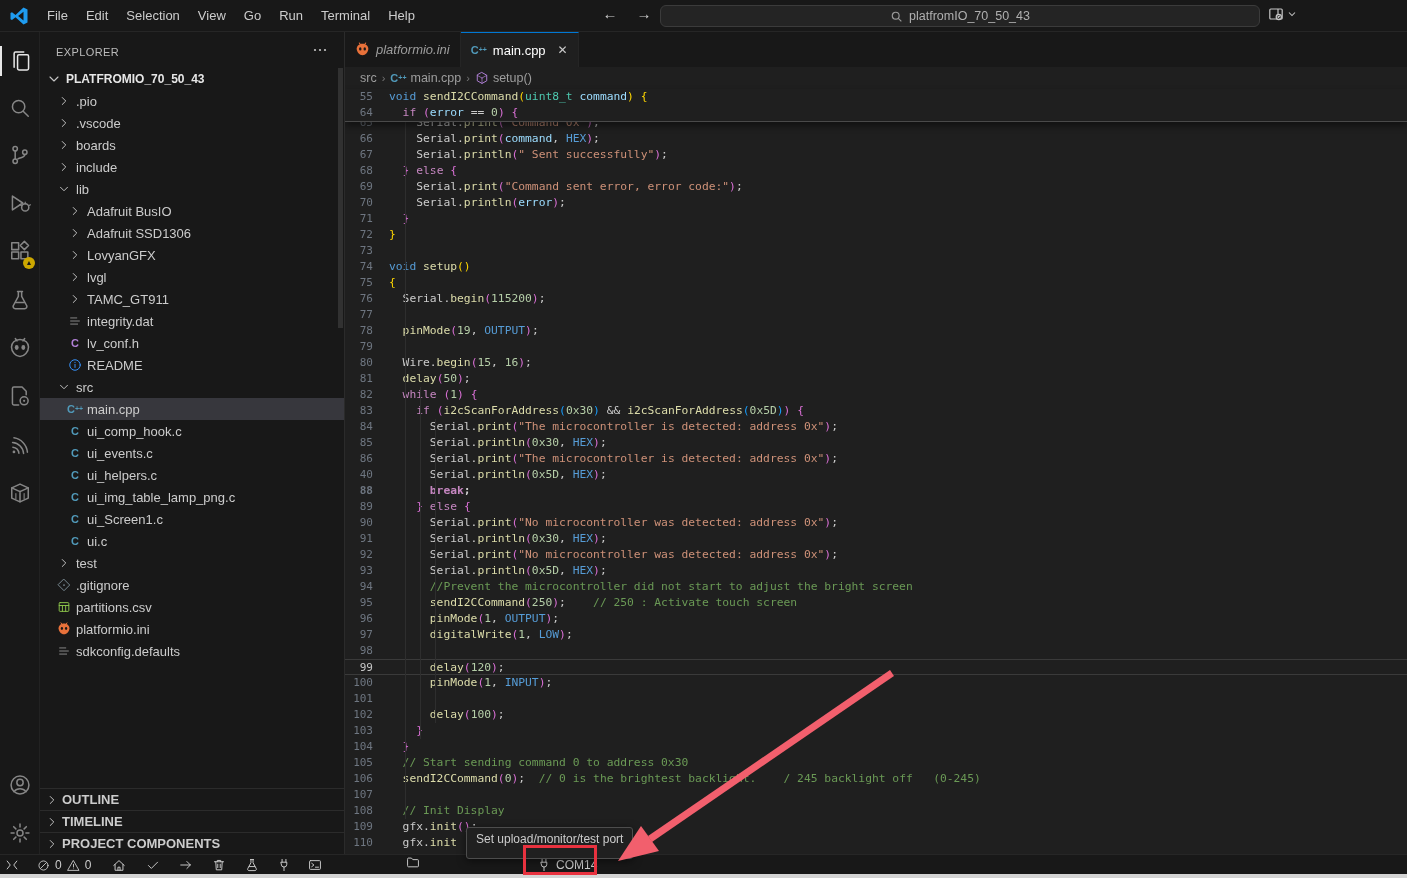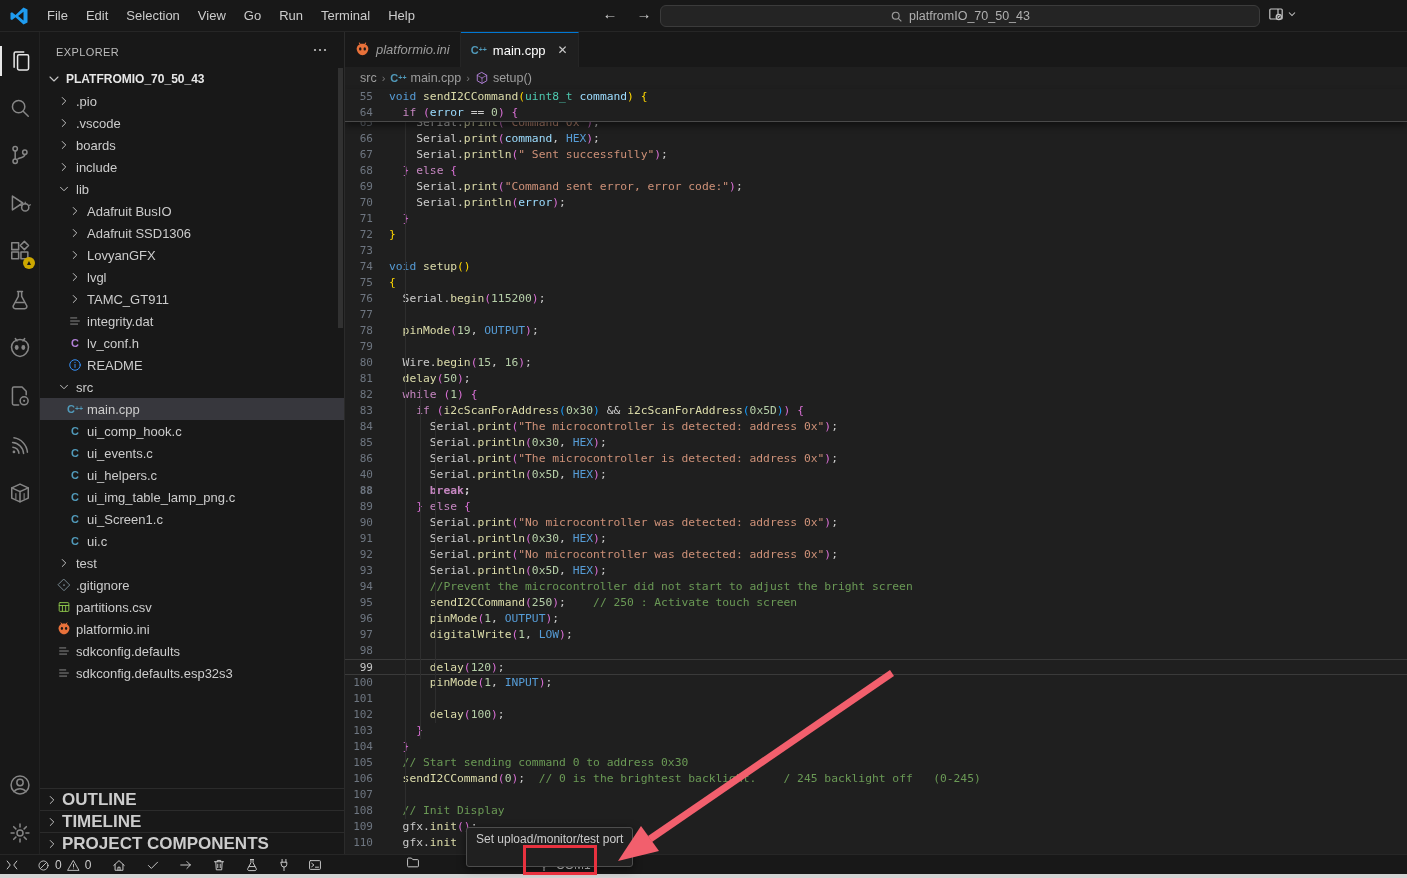--- a/index.html
+++ b/index.html
@@ -34,21 +34,21 @@
   .tree{position:absolute;top:36px;left:0;width:100%;}
   .trow{height:22px;display:flex;align-items:center;white-space:nowrap;color:#cccccc;}
   .trow.sel{background:#37373d;}
   .trow .tic{width:16px;height:16px;display:flex;align-items:center;justify-content:center;flex:0 0 16px;margin-right:4px;}
   .trow.root{font-weight:bold;color:#e7e7e7;font-size:12px;}
   .ic-c{font-weight:bold;font-size:11px;font-family:"Liberation Sans",sans-serif;}
   .ic-cpp{font-weight:bold;font-size:11px;color:#519aba;}
   .ic-cpp i{font-style:normal;font-size:7px;vertical-align:2px;}
   .sb-scroll{position:absolute;right:1px;top:36px;width:5px;height:260px;background:rgba(140,140,140,.22);}
   .panes{position:absolute;bottom:0;left:0;width:100%;}
-  .pane{height:22px;border-top:1px solid #2b2b2b;display:flex;align-items:center;font-size:17px;
+  .pane{height:22px;border-top:1px solid #2b2b2b;display:flex;align-items:center;font-size:13px;
     font-weight:bold;color:#cccccc;}
   .pane .tic{width:16px;margin:0 2px 0 4px;display:flex;align-items:center;justify-content:center;color:#c5c5c5;}
   
   .editor{position:absolute;left:345px;top:32px;width:1062px;height:822px;background:#1f1f1f;overflow:hidden;}
   .tabbar{position:absolute;top:0;left:0;width:100%;height:35px;background:#181818;display:flex;}
   .tab{height:35px;display:flex;align-items:center;gap:6px;padding:0 10px;font-size:13px;
     border-right:1px solid #252525;color:#9d9d9d;position:relative;}
   .tab.active{background:#1f1f1f;color:#ffffff;border-top:1.5px solid #0078d4;}
   .tab .close{margin-left:6px;color:#cccccc;font-size:12px;}
   .tab.preview .tlabel{font-style:italic;}
@@ -69,21 +69,21 @@
   
   .tk-t{color:#cccccc}.tk-k{color:#C586C0}.tk-ty{color:#569CD6}.tk-tt{color:#4EC9B0}
   .tk-f{color:#DCDCAA}.tk-v{color:#9CDCFE}.tk-n{color:#B5CEA8}.tk-s{color:#CE9178}
   .tk-c{color:#6A9955}.tk-b1{color:#ffd700}.tk-b2{color:#da70d6}.tk-b3{color:#179fff}
   
   .statusbar{position:absolute;left:0;top:854px;width:1407px;height:20px;background:#181818;
     border-top:1px solid #262626;font-size:12px;color:#cccccc;z-index:6;}
   .sbit{position:absolute;top:0;height:20px;display:flex;align-items:center;gap:5px;}
   .bottomstrip{position:absolute;left:0;top:874px;width:1407px;height:4px;background:#d4d4d4;z-index:6;}
   
-  .tooltip{position:absolute;left:466px;top:827px;height:40px;line-height:22px;padding:0 9px;
+  .tooltip{position:absolute;left:466px;top:827px;height:32px;line-height:22px;padding:0 9px;
     background:#202020;border:1px solid #4d4d4d;border-radius:3px;font-size:12px;color:#cccccc;
     z-index:30;box-shadow:0 2px 8px rgba(0,0,0,.5);white-space:nowrap;}
   .redbox{position:absolute;z-index:40;border:3px solid #e8323f;}
   .anno{position:absolute;left:0;top:0;width:1407px;height:878px;z-index:50;pointer-events:none;}
 </style>
 </head>
 <body>
 
 <div class="titlebar">
   <span class="logo">
@@ -491,30 +491,20 @@
       <div class="trow" style="padding-left: 16px;">
         <span class="tic">
           <span style="color:#8a8a8a;display:inline-flex">
             <svg viewBox="0 0 16 16" width="14" height="14" fill="none" stroke="currentColor" stroke-width="1.1" stroke-linecap="round" stroke-linejoin="round">
               <path d="M3 4.5h7M3 8h10M3 11.5h8"></path>
             </svg>
           </span>
         </span>
         <span>sdkconfig.defaults</span>
       </div>
-      <div class="trow" style="padding-left: 16px;">
-        <span class="tic">
-          <span style="color:#8a8a8a;display:inline-flex">
-            <svg viewBox="0 0 16 16" width="14" height="14" fill="none" stroke="currentColor" stroke-width="1.1" stroke-linecap="round" stroke-linejoin="round">
-              <path d="M3 4.5h7M3 8h10M3 11.5h8"></path>
-            </svg>
-          </span>
-        </span>
-        <span>sdkconfig.defaults.esp32s3</span>
-      </div>
     </div>
   <div class="sb-scroll"></div>
   <div class="panes" id="panes">
       <div class="pane">
         <span class="tic">
           <span style="color:#c5c5c5;display:inline-flex">
             <svg viewBox="0 0 16 16" width="14" height="14" fill="none" stroke="currentColor" stroke-width="1.1" stroke-linecap="round" stroke-linejoin="round">
               <path d="M6 4l4 4-4 4"></path>
             </svg>
           </span>

